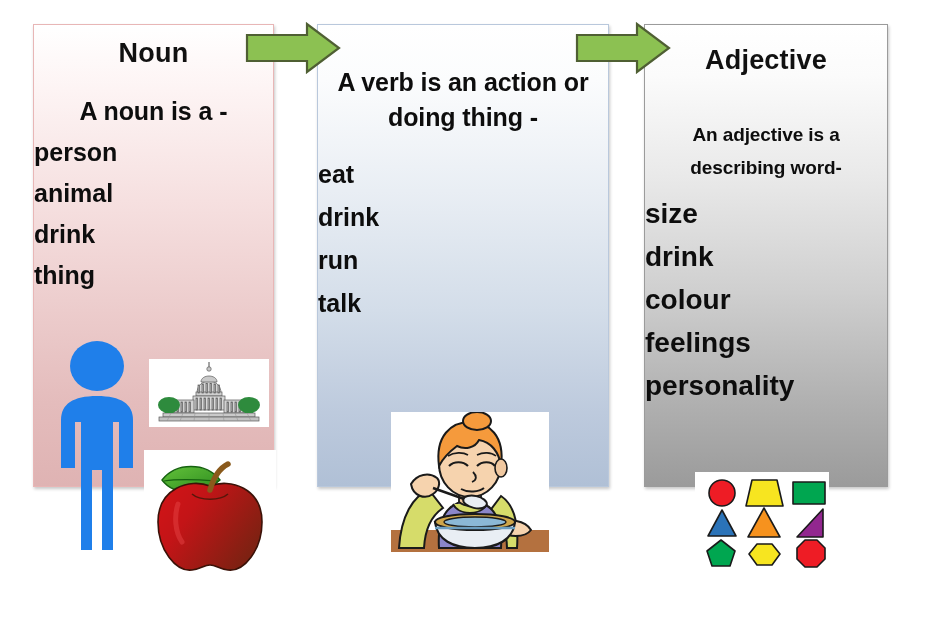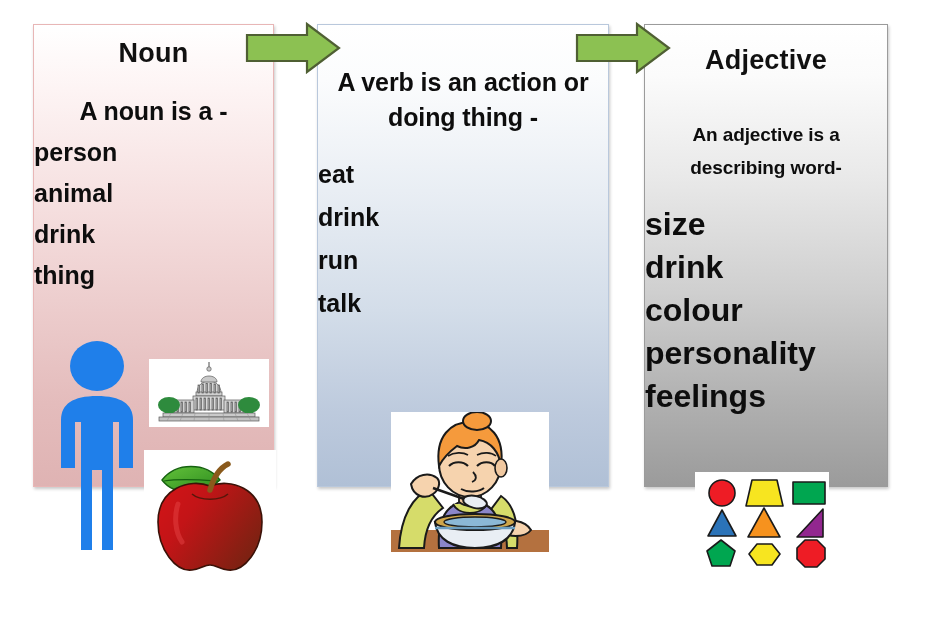--- a/index.html
+++ b/index.html
@@ -106,21 +106,21 @@
   }
 
   .word-list {
     list-style: none;
     text-align: left;
     font-weight: bold;
     color: #0d0d0d;
   }
   .col-noun .word-list      { font-size: 25px; line-height: 41px; }
   .col-verb .word-list      { font-size: 25px; line-height: 43px; margin-top: 18px; }
-  .col-adjective .word-list { font-size: 32px; line-height: 43px; margin-top: 19px; }
+  .col-adjective .word-list { font-size: 28px; line-height: 43px; margin-top: 8px; }
 
   
   .arrow {
     position: absolute;
     top: 22px;
     width: 96px;
     height: 52px;
     z-index: 5;
   }
   .arrow-1 { left: 245px; }
@@ -391,22 +391,22 @@
     </svg>
   </div>
 
   <div class="column col-adjective">
     <div class="col-title">Adjective</div>
     <div class="definition">An adjective is a describing word-</div>
     <ul class="word-list">
       <li>size</li>
       <li>drink</li>
       <li>colour</li>
+      <li>feelings</li>
       <li>personality</li>
-      <li>feelings</li>
     </ul>
 
     <div class="pic pic-shapes">
       <svg viewBox="0 0 134 101" width="134" height="101" aria-hidden="true">
         <rect width="134" height="101" fill="#ffffff"></rect>
         <g stroke="#1a1a1a" stroke-width="1.6" stroke-linejoin="round">
 
           <circle cx="27" cy="21" r="13" fill="#ee1c25"></circle>
           <polygon points="57,8 82,8 88,34 51,34" fill="#f7e520"></polygon>
           <rect x="98" y="10" width="32" height="22" fill="#00a650"></rect>

